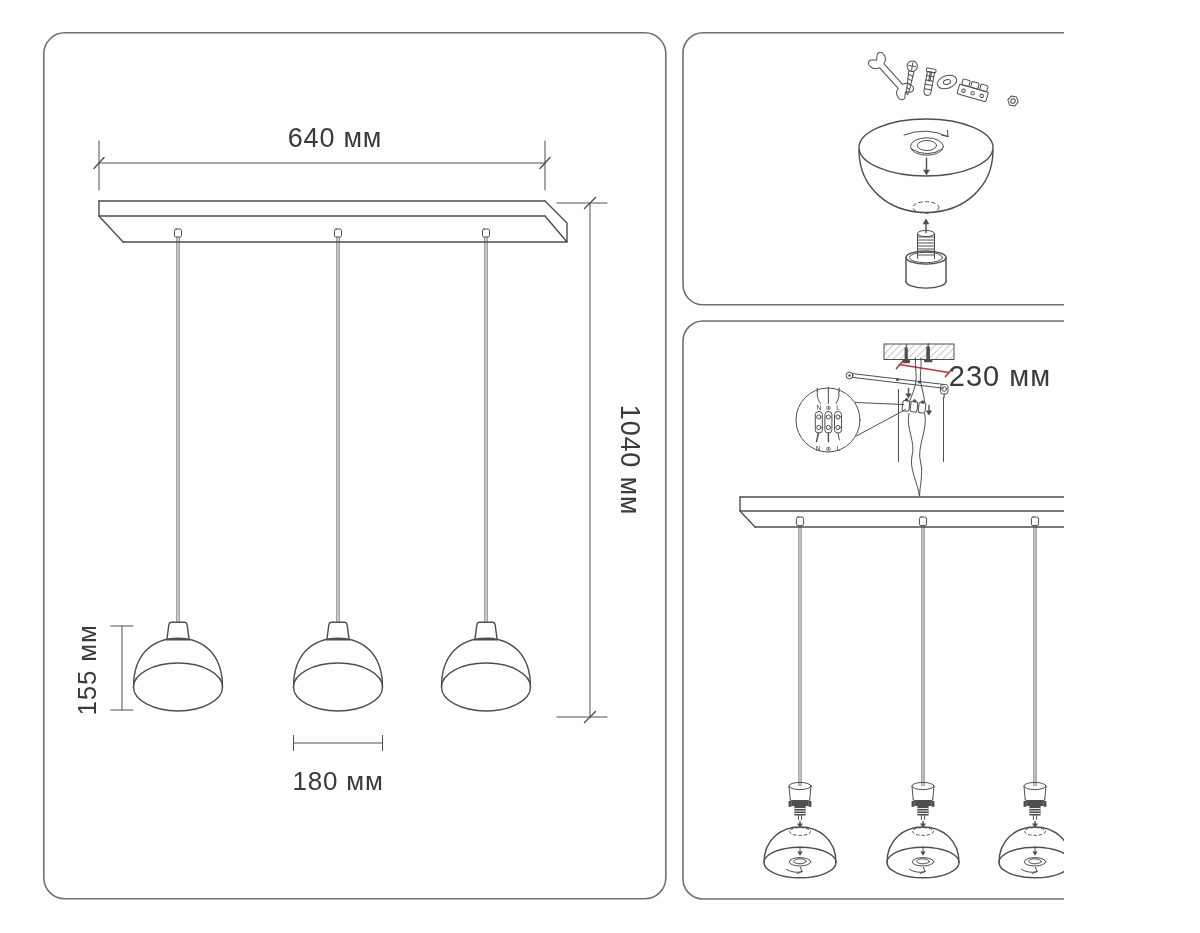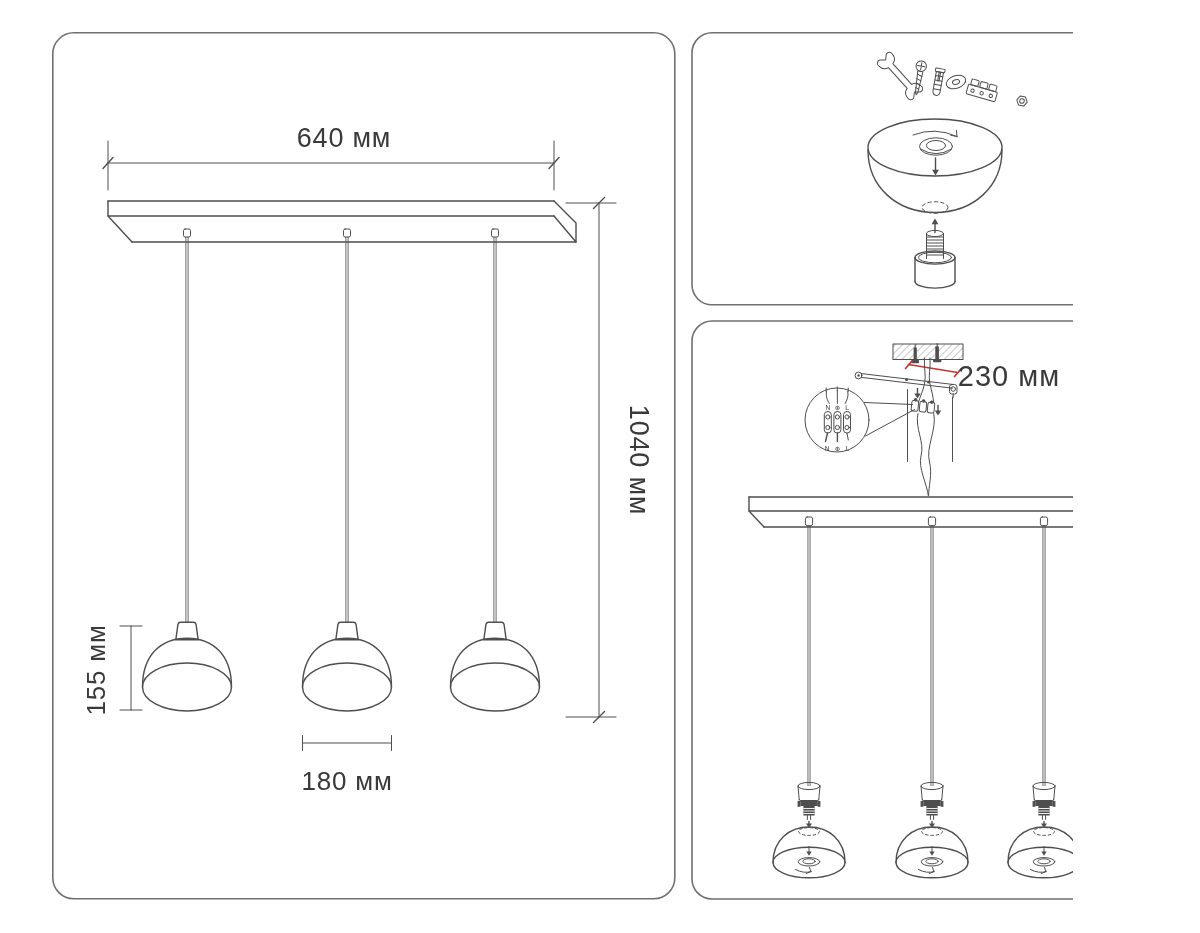--- a/index.html
+++ b/index.html
@@ -1,20 +1,20 @@
 <!DOCTYPE html>
 <html style="--line: #4e4e4e; --text: #3a3a3a; --accent-red: #c4362f; --panel-border: #707070; --background: #ffffff;"><head>
 <meta charset="utf-8">
 <style>
   :root{
     --line:#4e4e4e; --text:#3a3a3a; --accent-red:#c4362f;
     --panel-border:#707070; --background:#ffffff;
   }
   html,body{margin:0;padding:0;background:var(--background);}
-  .stage{position:relative;width:1064px;height:933px;background:var(--background);overflow:hidden;padding-left:9px;}
+  .stage{position:relative;width:1064px;height:933px;background:var(--background);overflow:hidden;}
   svg{display:block;}
   .panel{fill:#fff;stroke:var(--panel-border);stroke-width:1.6;}
   .ln{fill:none;stroke:var(--line);stroke-width:1.4;stroke-linecap:round;stroke-linejoin:round;}
   .ln2{fill:none;stroke:var(--line);stroke-width:1;stroke-linecap:round;stroke-linejoin:round;}
   .cord{fill:none;stroke:var(--line);stroke-width:0.85;}
   .fil{fill:var(--line);stroke:none;}
   .whiteln{fill:none;stroke:#ffffff;stroke-width:0.9;}
   .redln{fill:none;stroke:var(--accent-red);stroke-width:1.7;stroke-linecap:round;}
   .dim-text{fill:var(--text);font-family:"Liberation Sans",sans-serif;font-size:27px;letter-spacing:0.8px;}
   .dim-text-sm{fill:var(--text);font-family:"Liberation Sans",sans-serif;font-size:26px;letter-spacing:0.8px;}

